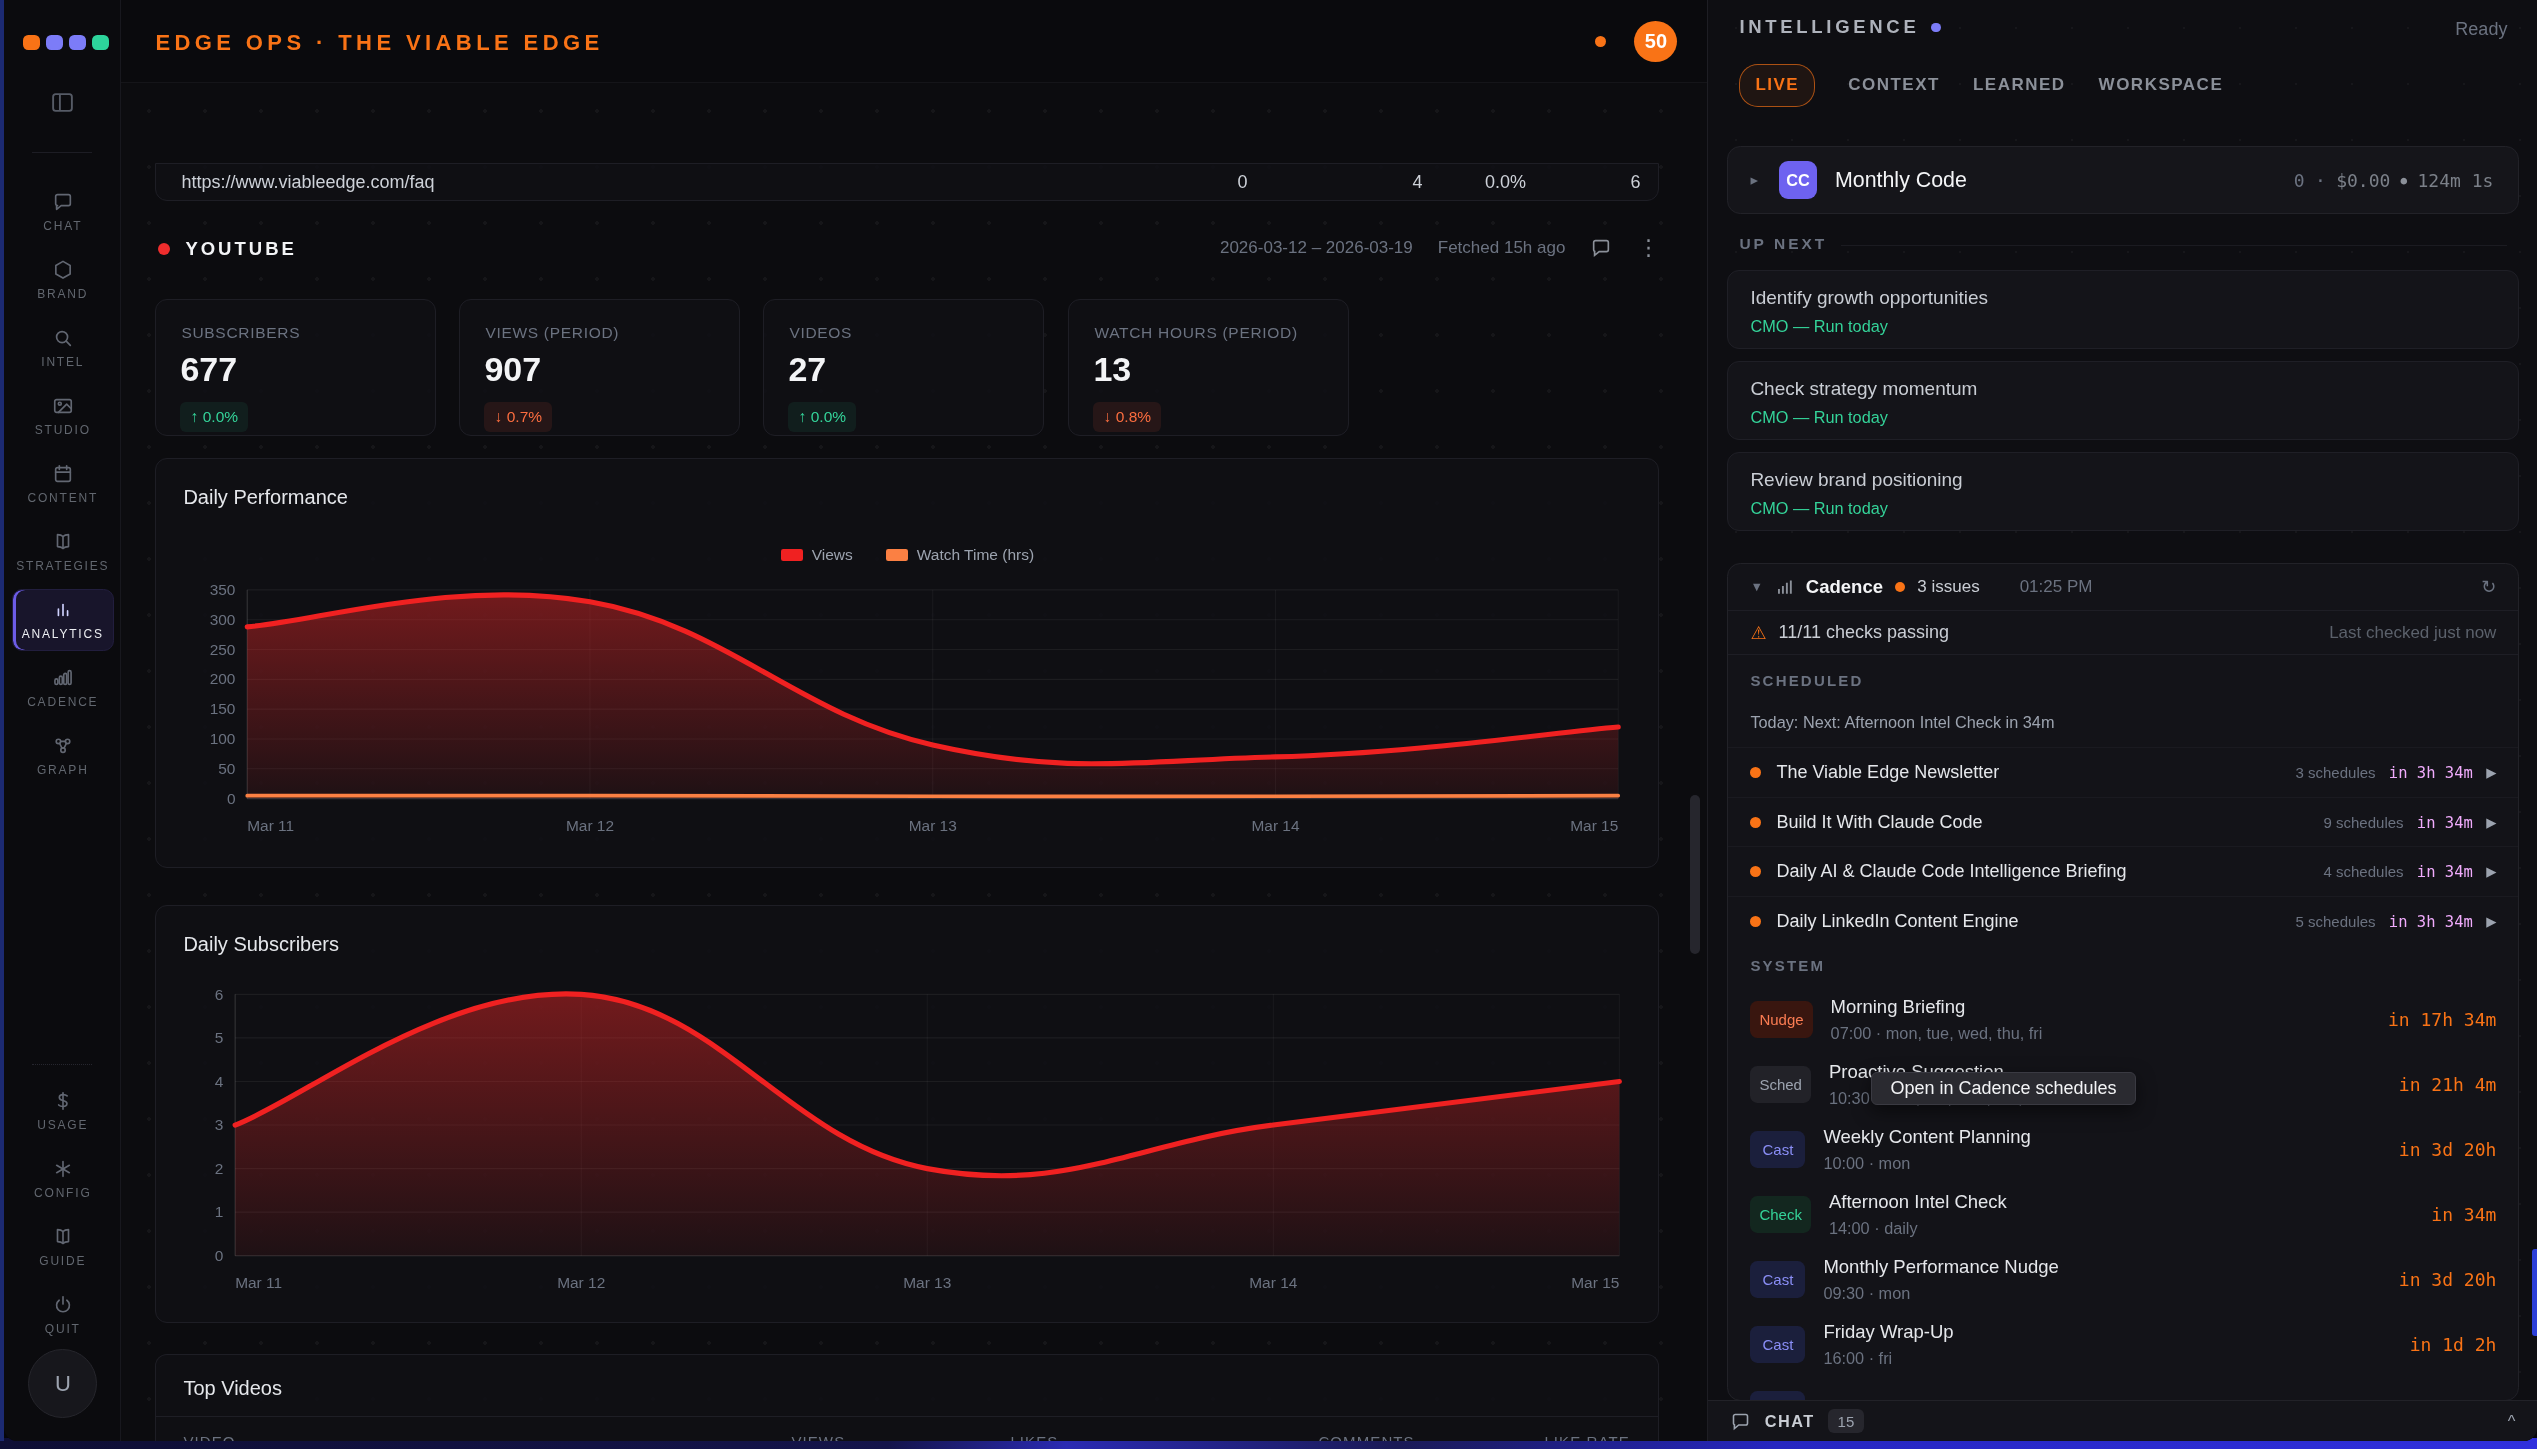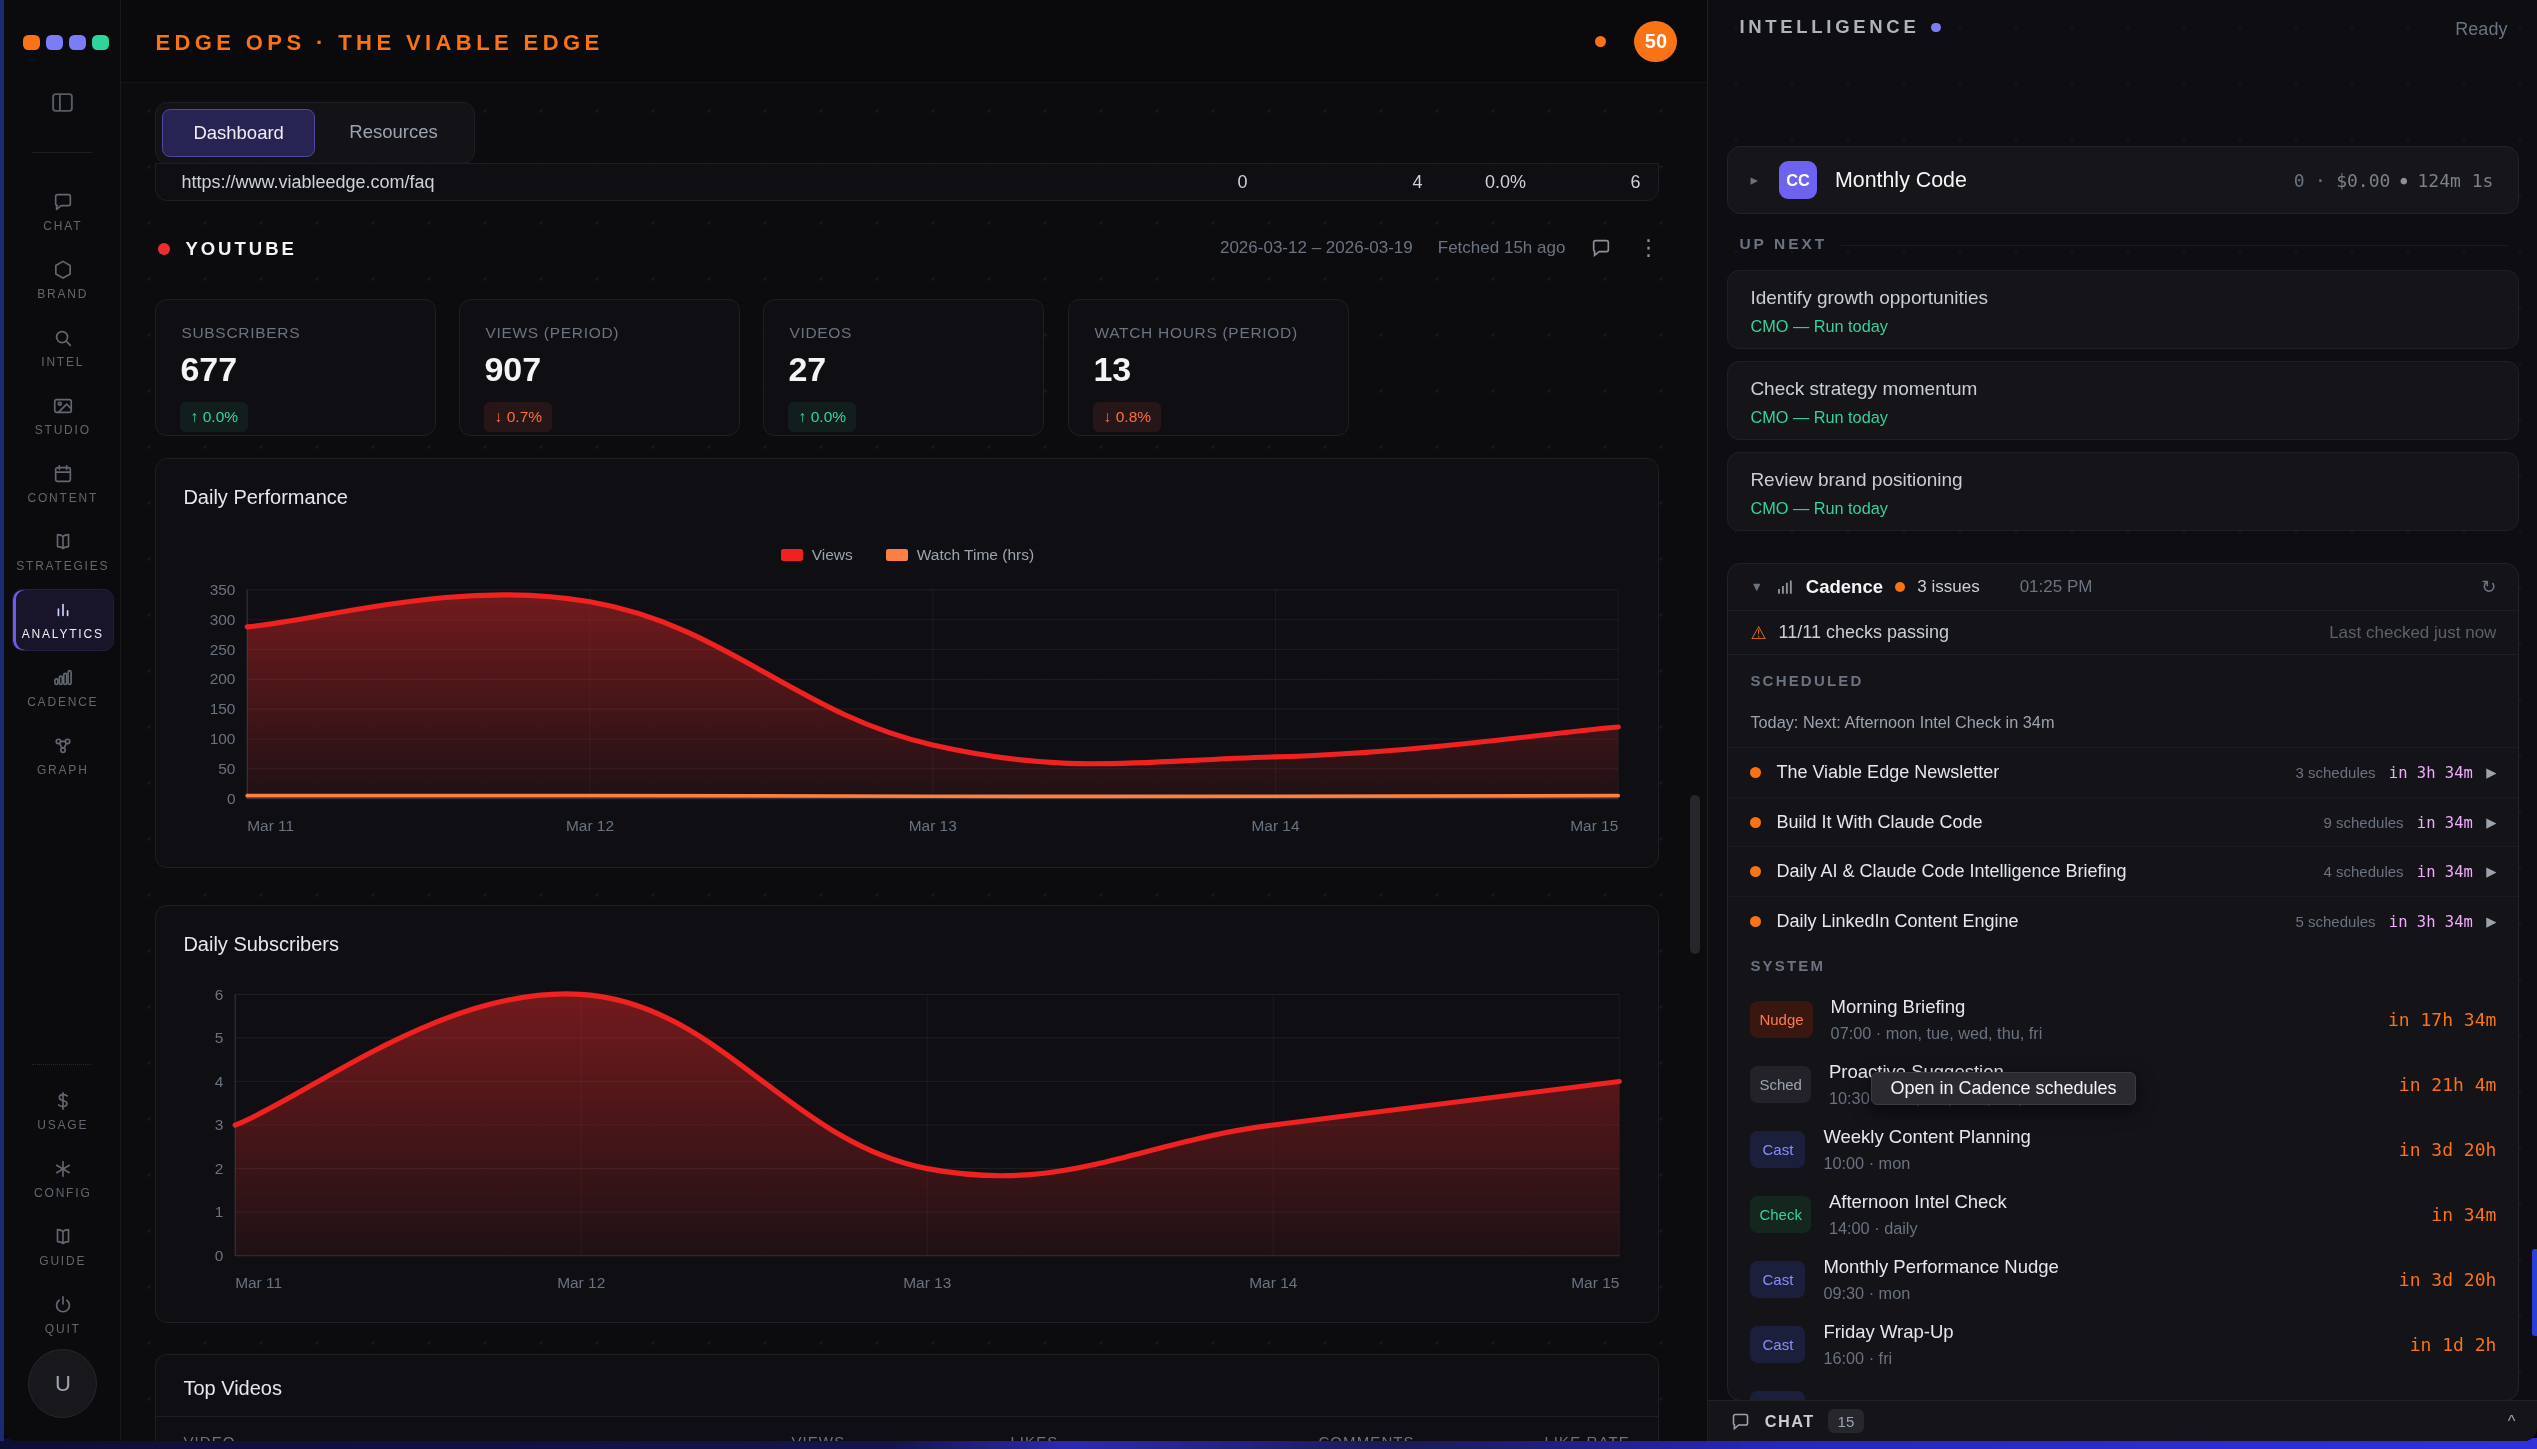--- a/index.html
+++ b/index.html
@@ -308,24 +308,20 @@
   <section class="main">
     <header class="main-header">
       <div class="main-title">EDGE OPS · THE VIABLE EDGE</div>
       <div class="hdr-right">
         <div class="hdr-dot"></div>
         <div class="hdr-badge">50</div>
       </div>
     </header>
 
     <div class="main-body">
-      <div class="tabs-pill" id="main-tabs">
-          <div class="tab active">Dashboard</div>
-          <div class="tab">Resources</div>
-        </div>
 
       <div class="card url-row">
         <span class="url-text">https://www.viableedge.com/faq</span>
         <span class="url-val" style="left:1086px;">0</span>
         <span class="url-val" style="left:1261px;">4</span>
         <span class="url-val" style="left:1349px;">0.0%</span>
         <span class="url-val" style="left:1479px;">6</span>
       </div>
 
       <div class="yt-header">
@@ -475,20 +471,26 @@
     </div>
   </section>
 
   <aside class="panel">
     <div class="panel-header">
       <span class="panel-title">INTELLIGENCE</span>
       <span class="panel-title-dot"></span>
     </div>
     <span class="panel-ready">Ready</span>
 
+    <div class="panel-tabs" id="panel-tabs">
+        <span class="ptab active">LIVE</span>
+        <span class="ptab">CONTEXT</span>
+        <span class="ptab">LEARNED</span>
+        <span class="ptab">WORKSPACE</span>
+      </div>
 
     <div class="claude-card">
       <span class="claude-chev">▸</span>
       <span class="cc-badge">CC</span>
       <span class="claude-name">Monthly Code</span>
       <span class="claude-meta mono">
         <span class="dim">0</span>
         <span class="dim">·</span>
         <span>$0.00</span>
         <span class="dot">●</span>

